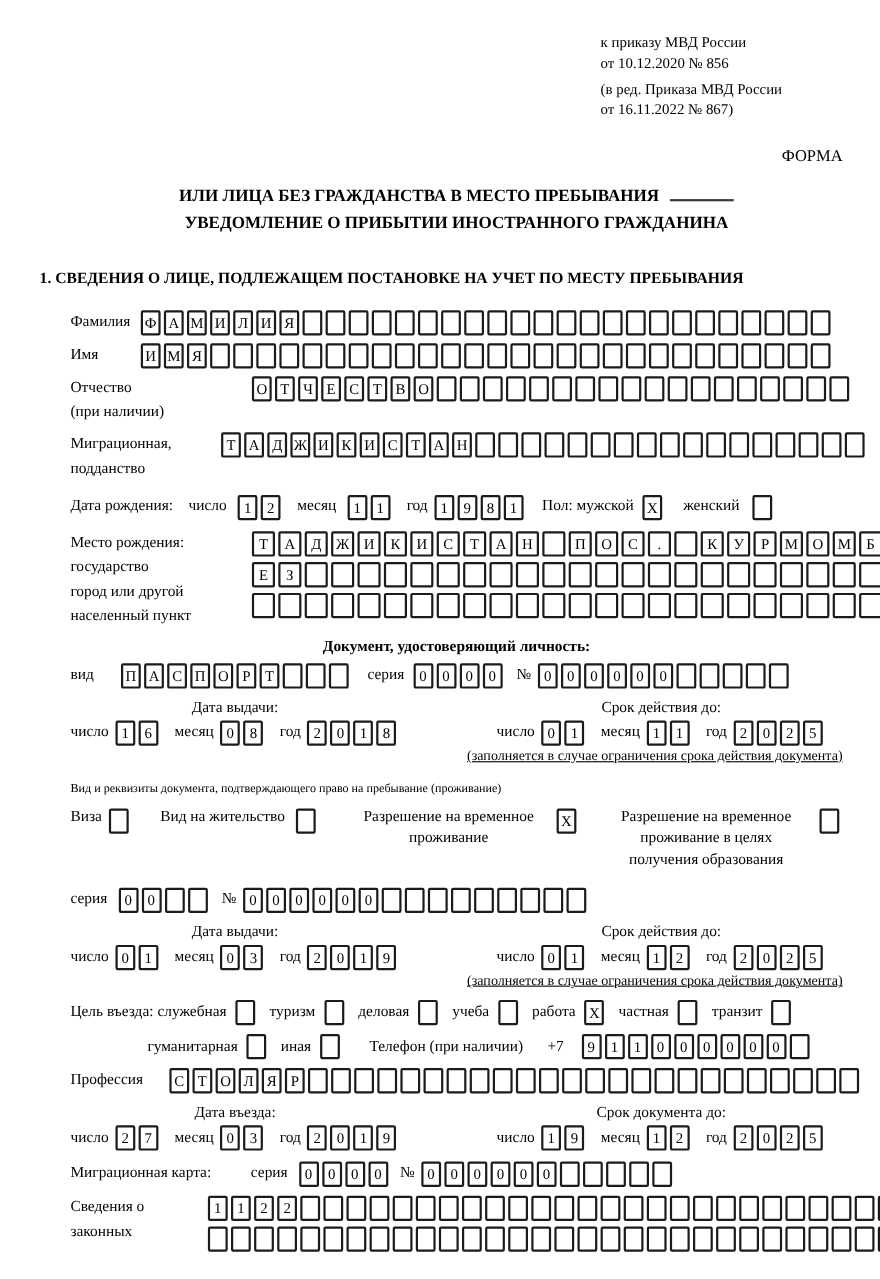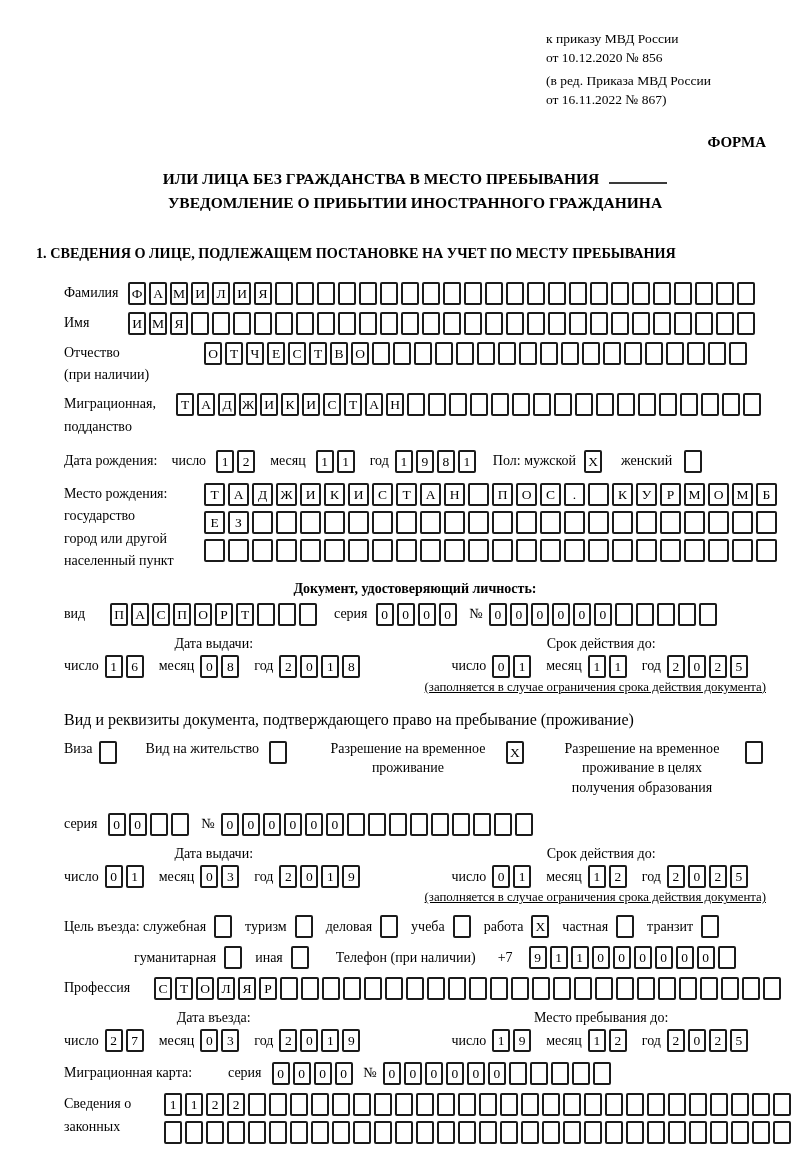--- a/index.html
+++ b/index.html
@@ -3,51 +3,51 @@
 <meta charset="utf-8">
 <style>
   html,body { margin:0; padding:0; background:#ffffff; }
   body { font-family:"Liberation Serif", serif; color:#000; }
   .page { width:800px; min-height:1163px; box-sizing:border-box; padding:30px 34px 20px 64px; background:#fff; }
 
   
   .hdr { margin-left:auto; width:220px; font-size:13.5px; line-height:1.38; }
   .hdr .l { white-space:nowrap; }
   .hdr .gap { height:5px; }
-  .form-label { text-align:right; font-weight:bold; font-size:15px; margin:24px 0 16px; }
+  .form-label { text-align:right; font-weight:normal; font-size:15px; margin:24px 0 16px; }
 
   .title { text-align:center; font-weight:bold; font-size:15.5px; line-height:1.55; margin:4px 0 0; }
   .title .blank { display:inline-block; width:58px; border-bottom:2.5px solid #3a3a3a; height:14px; margin-left:10px; }
   .sec { font-weight:bold; font-size:14.2px; margin:30px 0 20px -28px; }
 
   
   .boxes { white-space:nowrap; font-size:0; display:inline-block; }
   .cell { box-sizing:border-box; display:inline-block; width:18px; height:23px; border:2px solid #1b1b1b; border-radius:2px; margin-right:3px; text-align:center; font-size:13.5px; line-height:19px; vertical-align:middle; background:#fff; }
   .wide .cell { width:21px; }
   .boxrows .boxes { display:block; margin-bottom:5px; }
 
   .frow { display:flex; align-items:center; margin-bottom:7px; flex-wrap:nowrap; }
-  .frow.top { align-items:flex-start; }
+  .frow.top { align-items:flex-start;gap:25px; }
   .lbl { font-size:14px; flex-shrink:0; line-height:1.35; }
   .lblcol { font-size:14px; flex-shrink:0; line-height:1.6; }
   .w64{width:64px;} .w76{width:76px;} .w112{width:112px;} .w140{width:140px;} .w100{width:100px;}
 
   .doc-hdr { text-align:center; font-weight:bold; font-size:14px; margin:8px 0 6px; }
 
   
   .daterow { display:flex; margin:10px 0 2px; }
   .dgroup { display:inline-block; }
   .dgroup.rg { margin-left:88px; }
   .dtitle { text-align:center; font-size:14px; margin-bottom:3px; }
   .dline { display:flex; align-items:center; font-size:14px; }
   .dlbl { margin-right:6px; }
   .dlbl.m { margin-left:12px; }
   .note { font-size:12.8px; text-align:right; margin:2px 0 10px;text-decoration:underline; }
 
-  .plain { font-size:16px; margin-bottom:6px;margin-top:16px; }
+  .plain { font-size:11px; margin-bottom:6px;margin-top:16px; }
 
   
   .permit-row { display:flex; align-items:flex-start; margin:10px 0 14px; }
   .popt { display:flex; align-items:flex-start; font-size:14px; }
   .plbl { line-height:1.4; }
   .plbl.c { text-align:center; }
   .popt .boxes { margin-left:10px; margin-top:2px; }
   .mw170 { max-width:176px; } .mw180 { max-width:186px; }
 
   .chkline { display:flex; align-items:center; flex-wrap:nowrap; font-size:14px; margin-bottom:8px; }
@@ -256,21 +256,21 @@
       <div class="dline">
         <span class="dlbl">число</span>
         <span class="boxes"><span class="cell">2</span><span class="cell">7</span></span>
         <span class="dlbl m">месяц</span>
         <span class="boxes"><span class="cell">0</span><span class="cell">3</span></span>
         <span class="dlbl m">год</span>
         <span class="boxes"><span class="cell">2</span><span class="cell">0</span><span class="cell">1</span><span class="cell">9</span></span>
       </div>
     </div>
     <div class="dgroup rg">
-      <div class="dtitle">Место пребывания до:</div>
+      <div class="dtitle">Срок документа до:</div>
       <div class="dline">
         <span class="dlbl">число</span>
         <span class="boxes"><span class="cell">1</span><span class="cell">9</span></span>
         <span class="dlbl m">месяц</span>
         <span class="boxes"><span class="cell">1</span><span class="cell">2</span></span>
         <span class="dlbl m">год</span>
         <span class="boxes"><span class="cell">2</span><span class="cell">0</span><span class="cell">2</span><span class="cell">5</span></span>
       </div>
     </div>
   </div>

